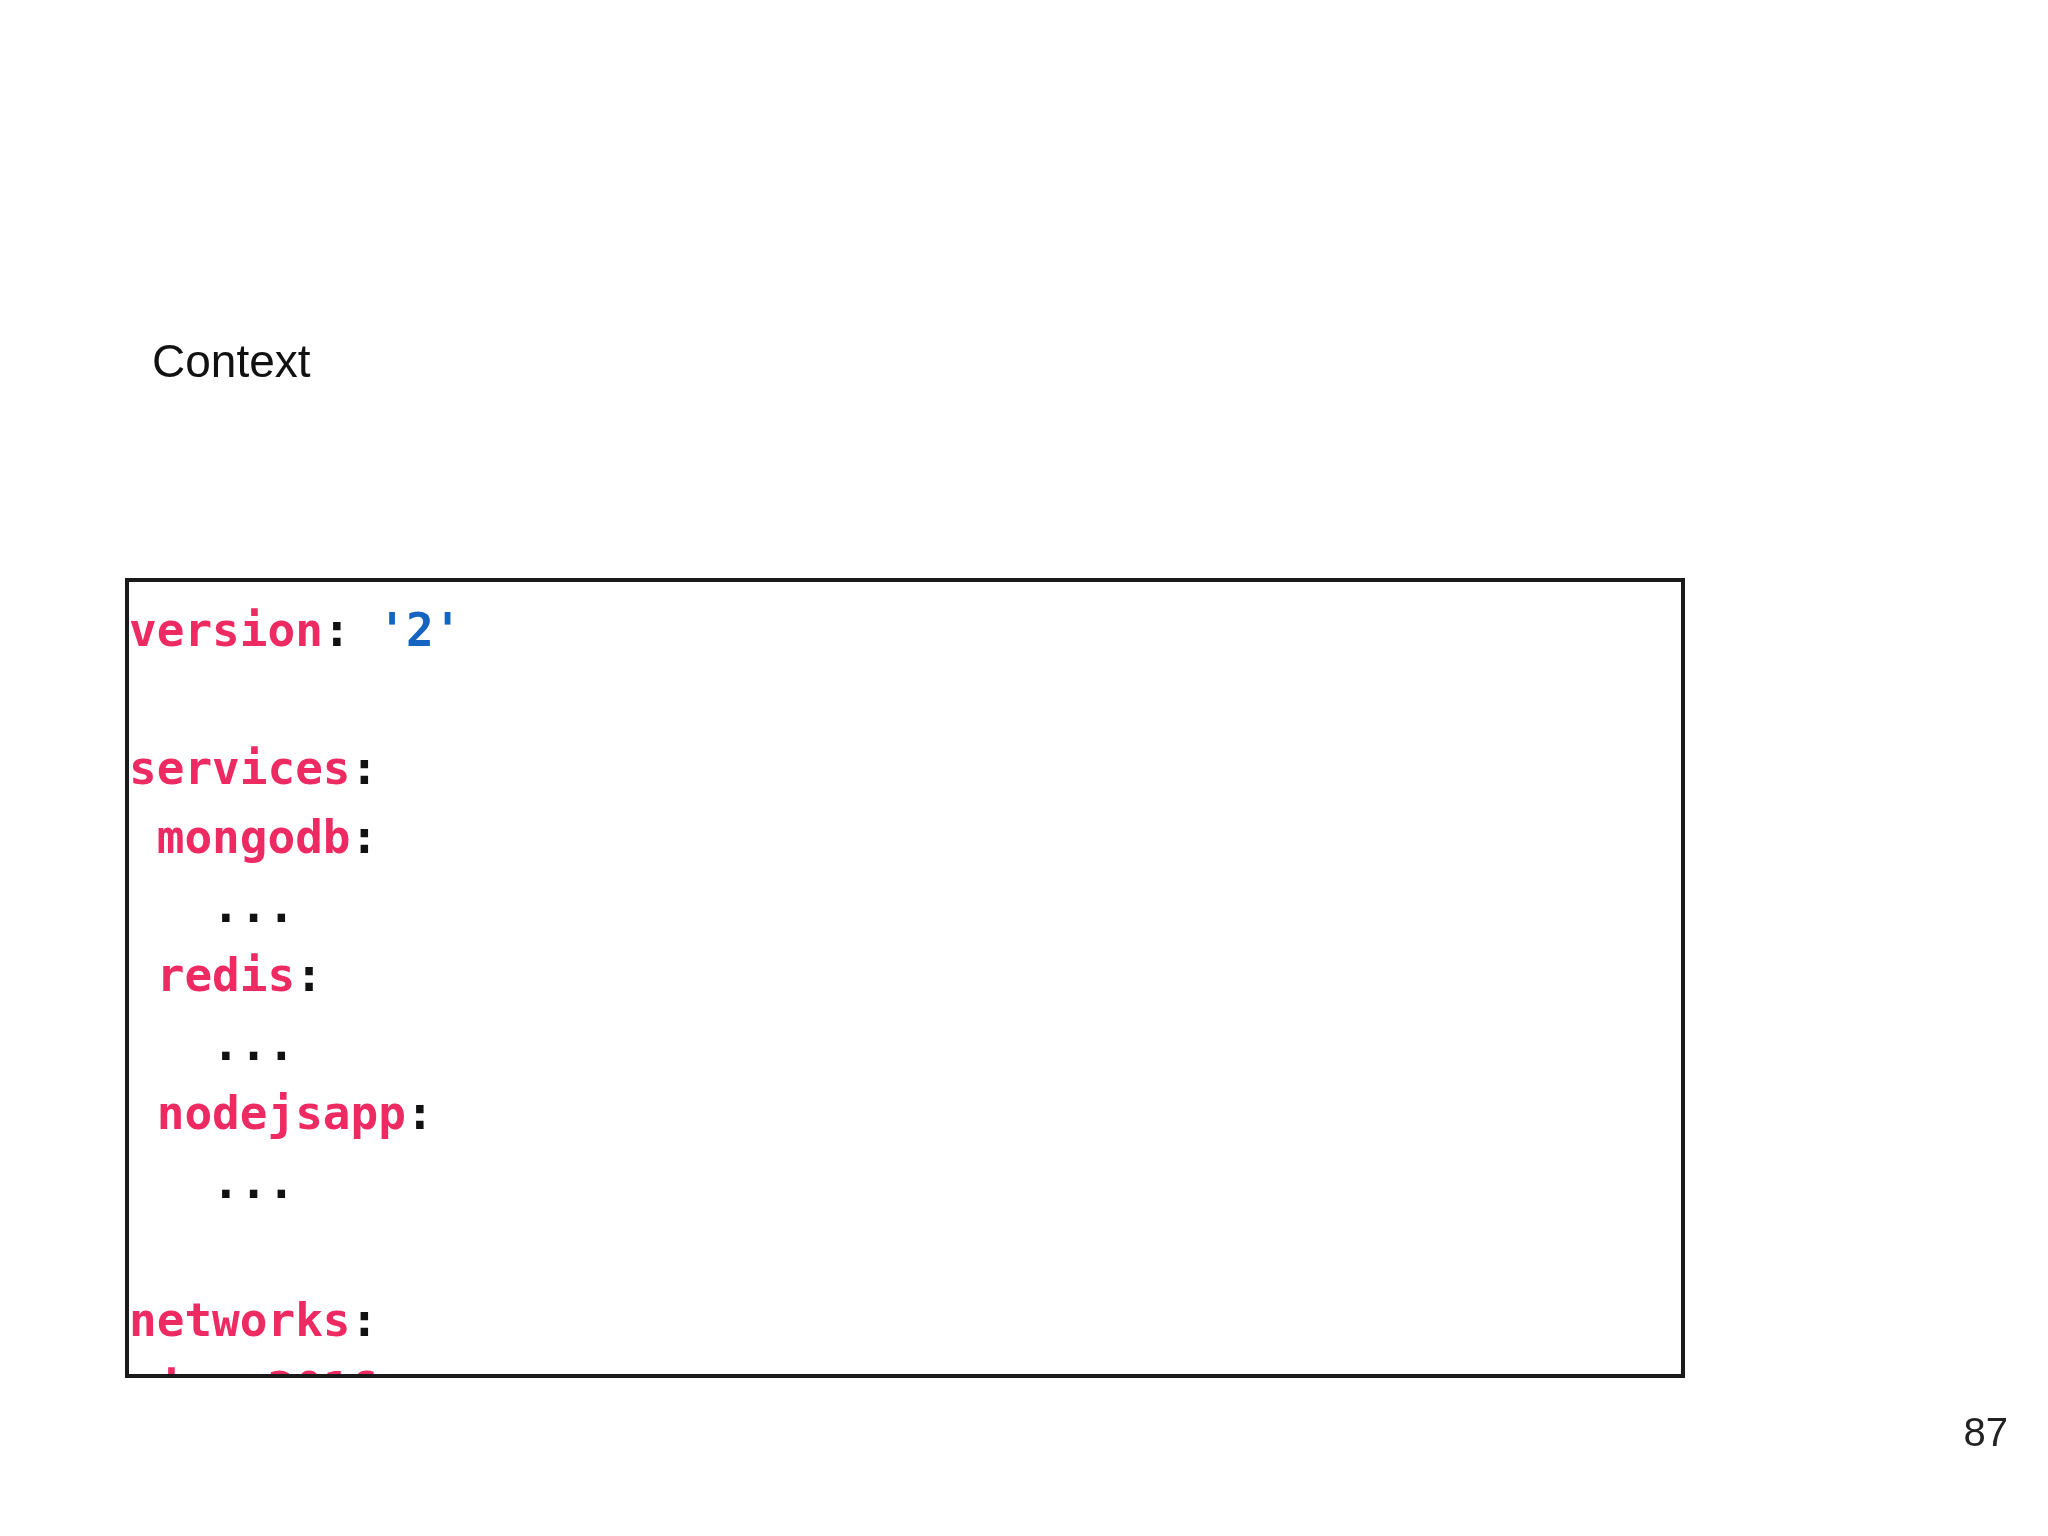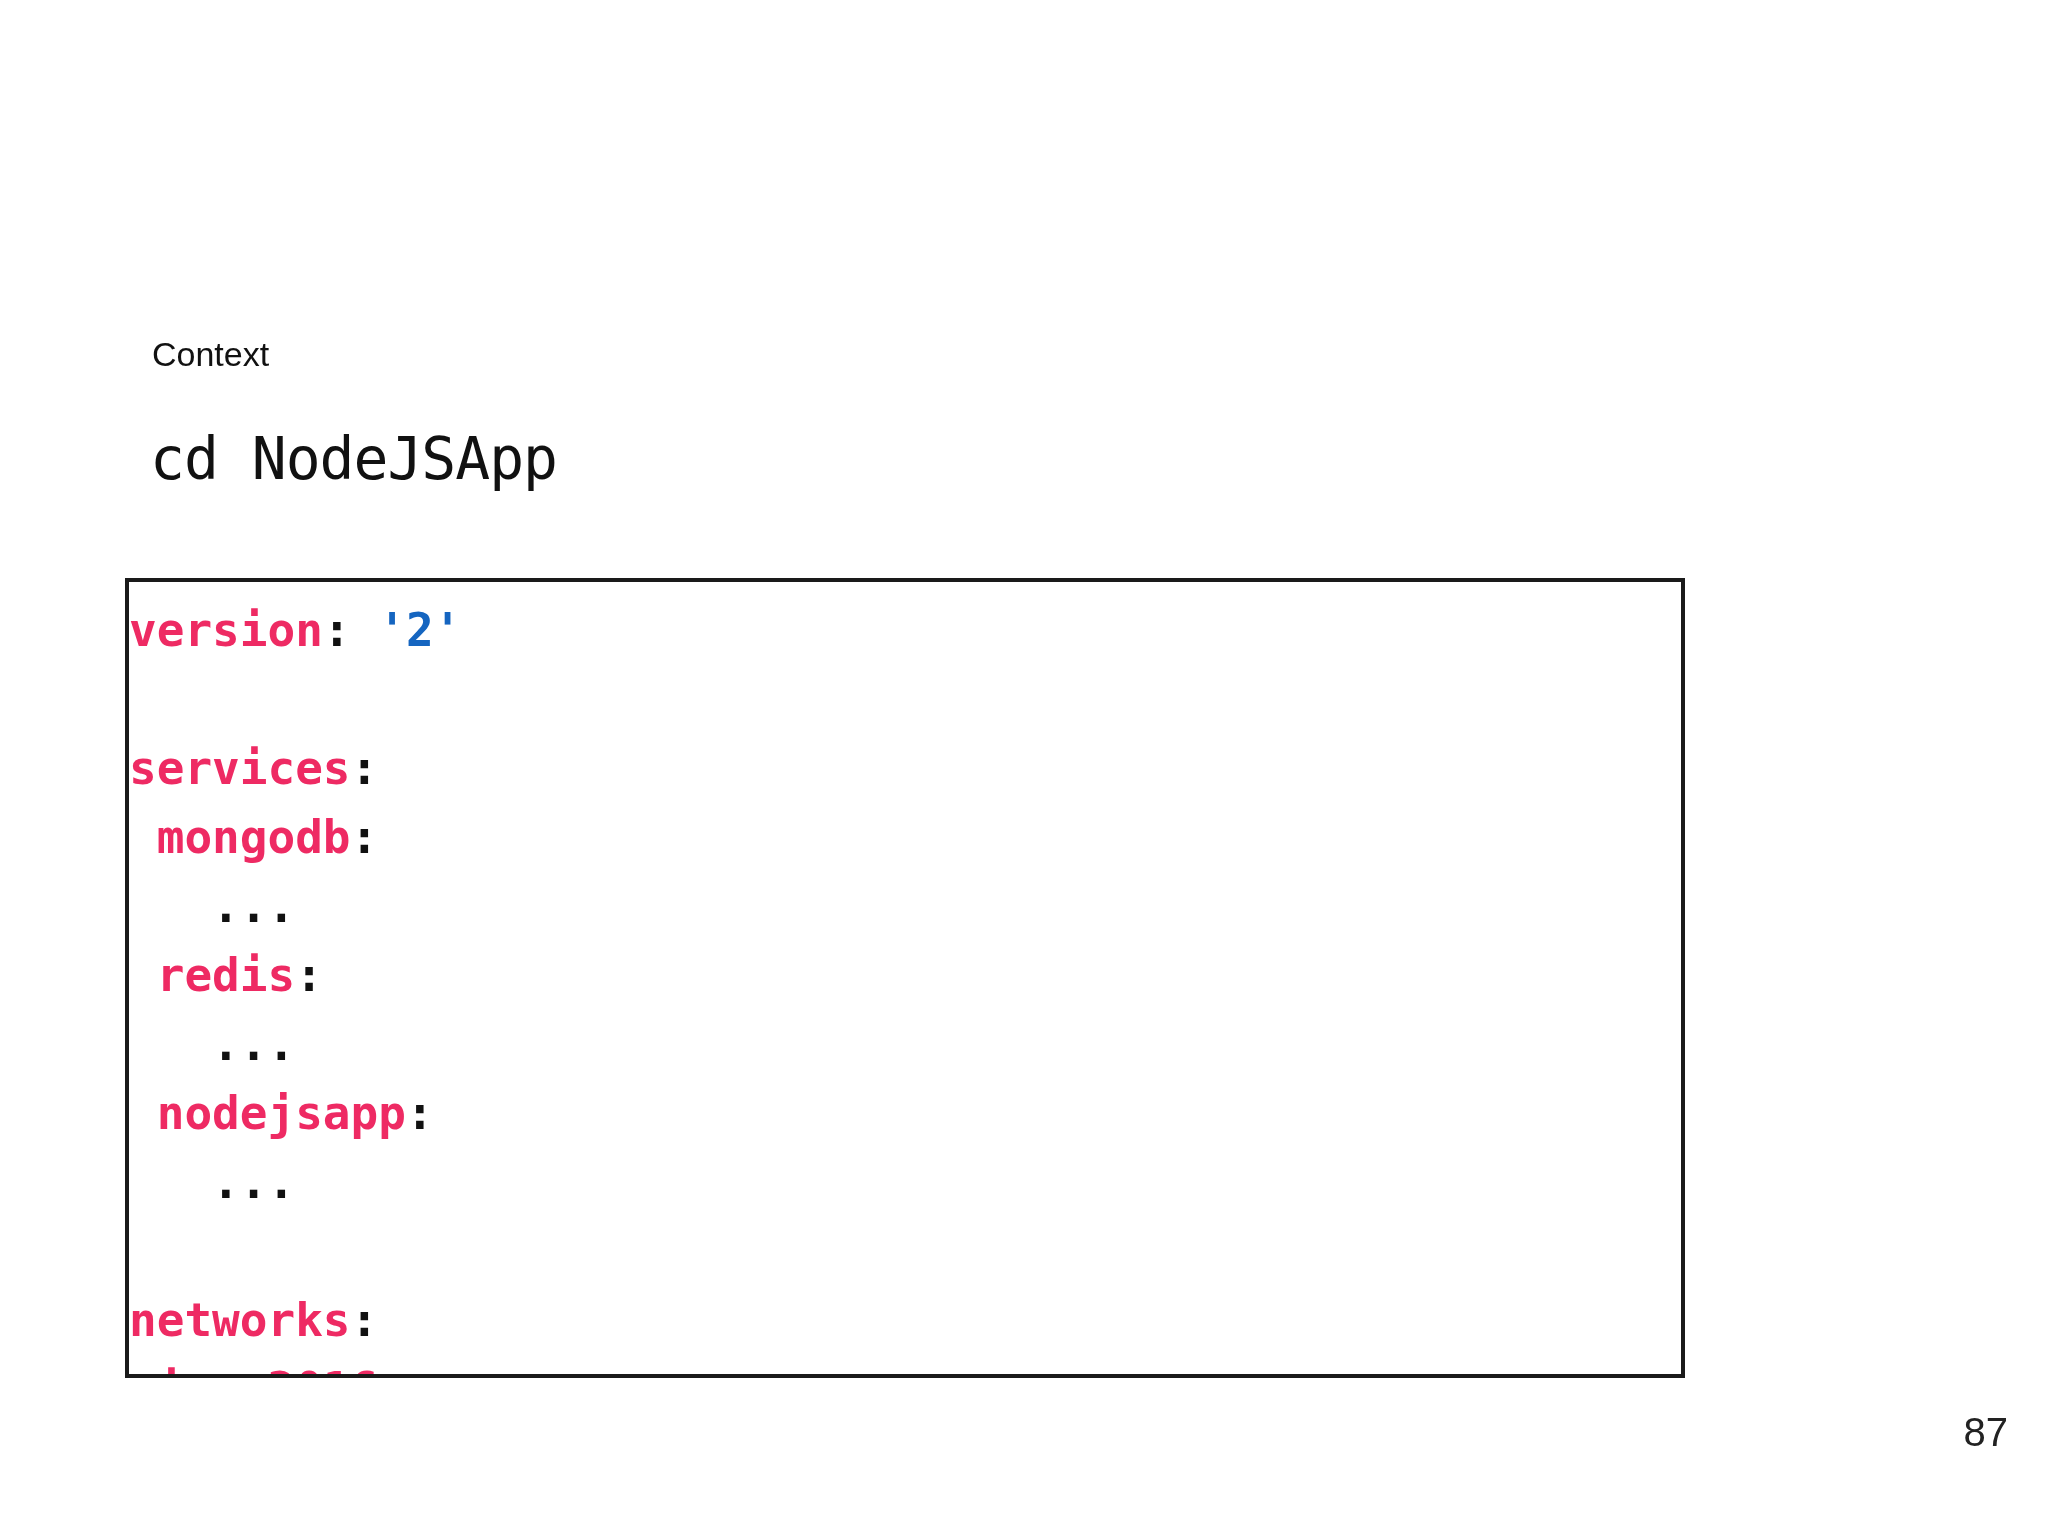--- a/index.html
+++ b/index.html
@@ -34,21 +34,21 @@
     white-space: nowrap;
     line-height: 1.1;
   }
 
   
   .context-label {
     position: absolute;
     left: 152px;
     top: 336px;
     font-family: "Liberation Sans", sans-serif;
-    font-size: 34px;
+    font-size: 46px;
     font-weight: 400;
     color: #111111;
     white-space: nowrap;
     line-height: 1.1;
   }
 
   
   .cd-command {
     position: absolute;
     left: 150px;
@@ -111,21 +111,20 @@
   }
 </style>
 </head>
 <body>
 
 <div class="slide">
 
 
   <div class="context-label">Context</div>
 
-  <div class="cd-command">cd NodeJSApp</div>
 
   <div class="code-box">
     <div class="code-body" id="code-body"><div class="code-line"><span class="k">version</span><span class="p">: </span><span class="v">'2'</span></div><div class="code-line">&nbsp;</div><div class="code-line"><span class="k">services</span><span class="p">:</span></div><div class="code-line"><span class="p"> </span><span class="k">mongodb</span><span class="p">:</span></div><div class="code-line"><span class="p">   </span><span class="d">...</span></div><div class="code-line"><span class="p"> </span><span class="k">redis</span><span class="p">:</span></div><div class="code-line"><span class="p">   </span><span class="d">...</span></div><div class="code-line"><span class="p"> </span><span class="k">nodejsapp</span><span class="p">:</span></div><div class="code-line"><span class="p">   </span><span class="d">...</span></div><div class="code-line">&nbsp;</div><div class="code-line"><span class="k">networks</span><span class="p">:</span></div><div class="code-line"><span class="p"> </span><span class="k">icwe2016</span><span class="p">:</span></div></div>
   </div>
 
   <div class="page-number">87</div>
 
 </div>
 
 </body></html>

